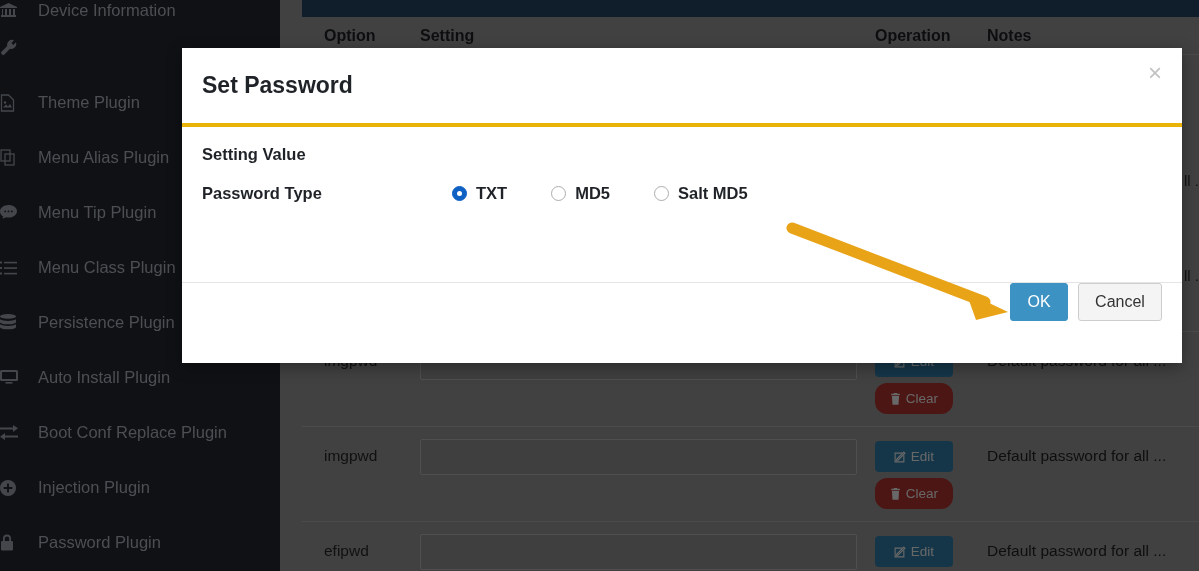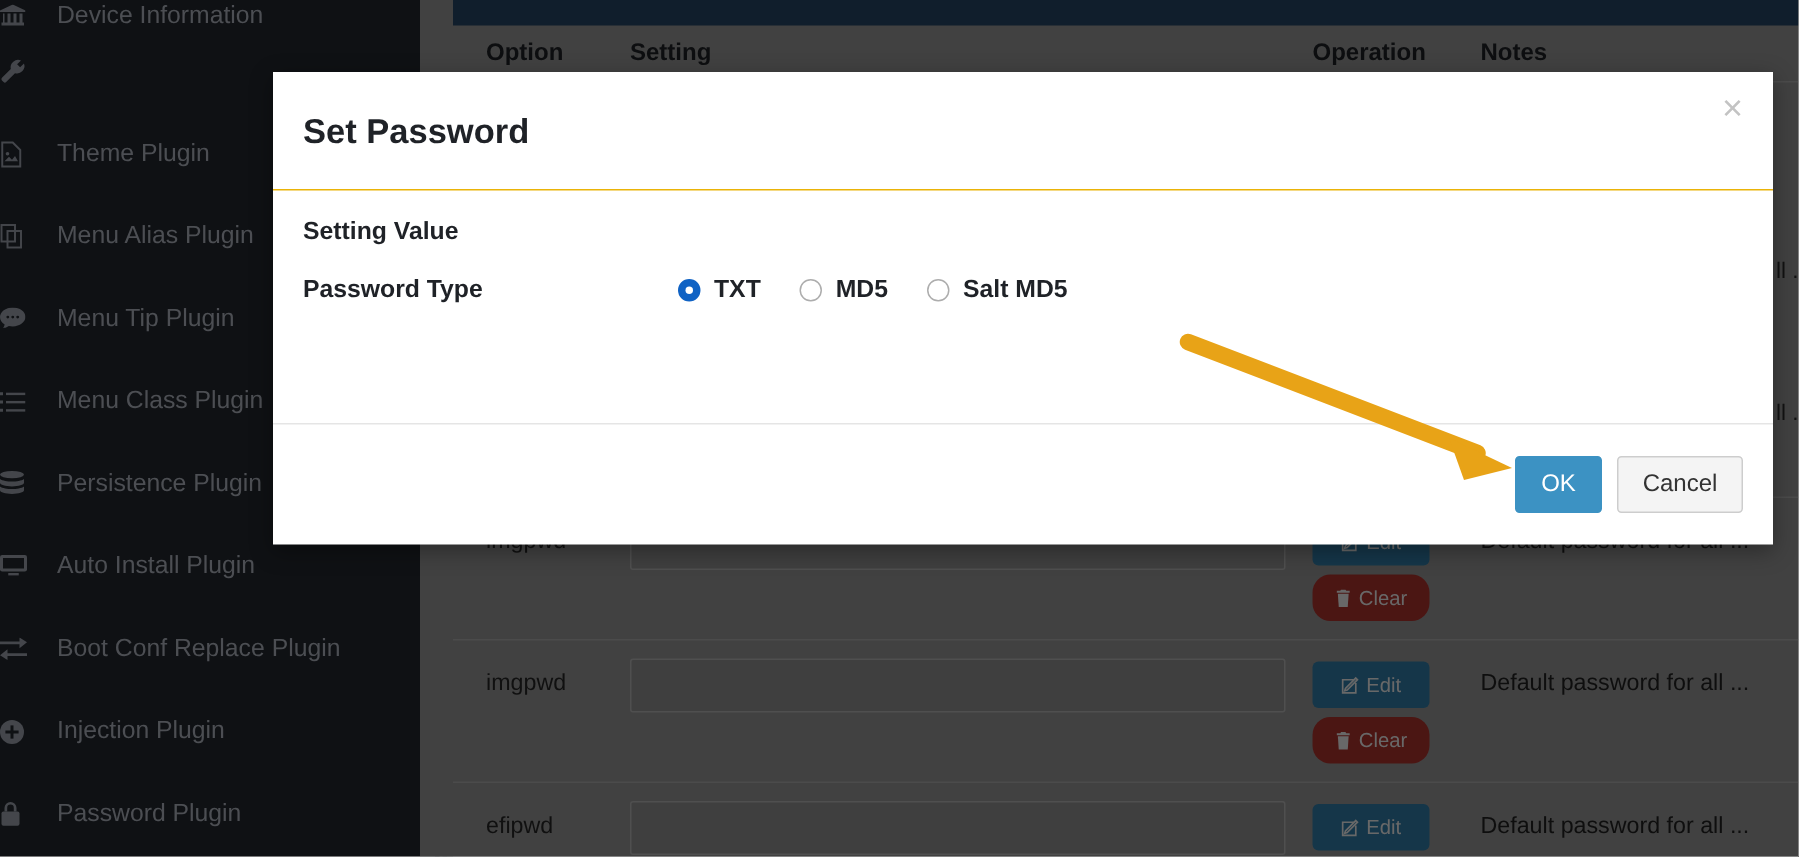--- a/index.html
+++ b/index.html
@@ -119,21 +119,21 @@
   #modal {
     position: absolute;
     left: 182px; top: 48px;
     width: 1000px; height: 315px;
     background: #ffffff;
     box-shadow: 0 4px 14px rgba(0,0,0,0.35);
   }
   #modal-header {
     position: relative;
     height: 79px;
-    border-bottom: 1px solid #eab308;
+    border-bottom: 4px solid #eab308;
     padding: 0 20px;
     display: flex; align-items: center;
   }
   #modal-title {
     font-size: 23px; font-weight: bold; color: #1f2227;
     padding-left: 0px;
   }
   #modal-close {
     position: absolute; right: 20px; top: 13px;
     font-size: 24px; line-height: 1; color: #c3c3c3;
@@ -155,40 +155,40 @@
   #pwd-input {
     width: 711px; height: 40px;
     border: 1px solid #7f9aa0;
     border-radius: 3px;
     padding: 0 13px;
     font-size: 16px; color: #555;
     font-family: "Liberation Sans", sans-serif;
     outline: none;
     background: #fff;
   }
-  .radios { display: flex; align-items: center; gap: 26px; }
+  .radios { display: flex; align-items: center; gap: 44px; }
   .radio { display: flex; align-items: center; gap: 9px; cursor: pointer; }
   .rdot {
     width: 15px; height: 15px; border-radius: 50%;
     border: 1px solid #adadad; background: #fff;
     display: inline-block; position: relative;
   }
   .rdot.on { border: 1px solid #0f62c4; background: #0f62c4; }
   .rdot.on::after {
     content: ""; position: absolute;
     left: 4px; top: 4px; width: 5px; height: 5px;
     border-radius: 50%; background: #fff;
   }
   .rlabel { font-size: 16.5px; font-weight: bold; color: #1f2227; }
 
   #modal-footer {
     position: absolute; left: 0; right: 0; bottom: 0;
     height: 81px;
     border-top: 1px solid #e5e5e5;
-    display: flex; align-items: center; justify-content: flex-end;
+    display: flex; align-items: flex-start; justify-content: flex-end;
     padding-right: 20px;
     gap: 10px;
   }
   .mbtn {
     height: 38px; border-radius: 3px;
     font-size: 16px;
     display: inline-flex; align-items: center; justify-content: center;
     cursor: pointer;
   }
   #btn-ok {

